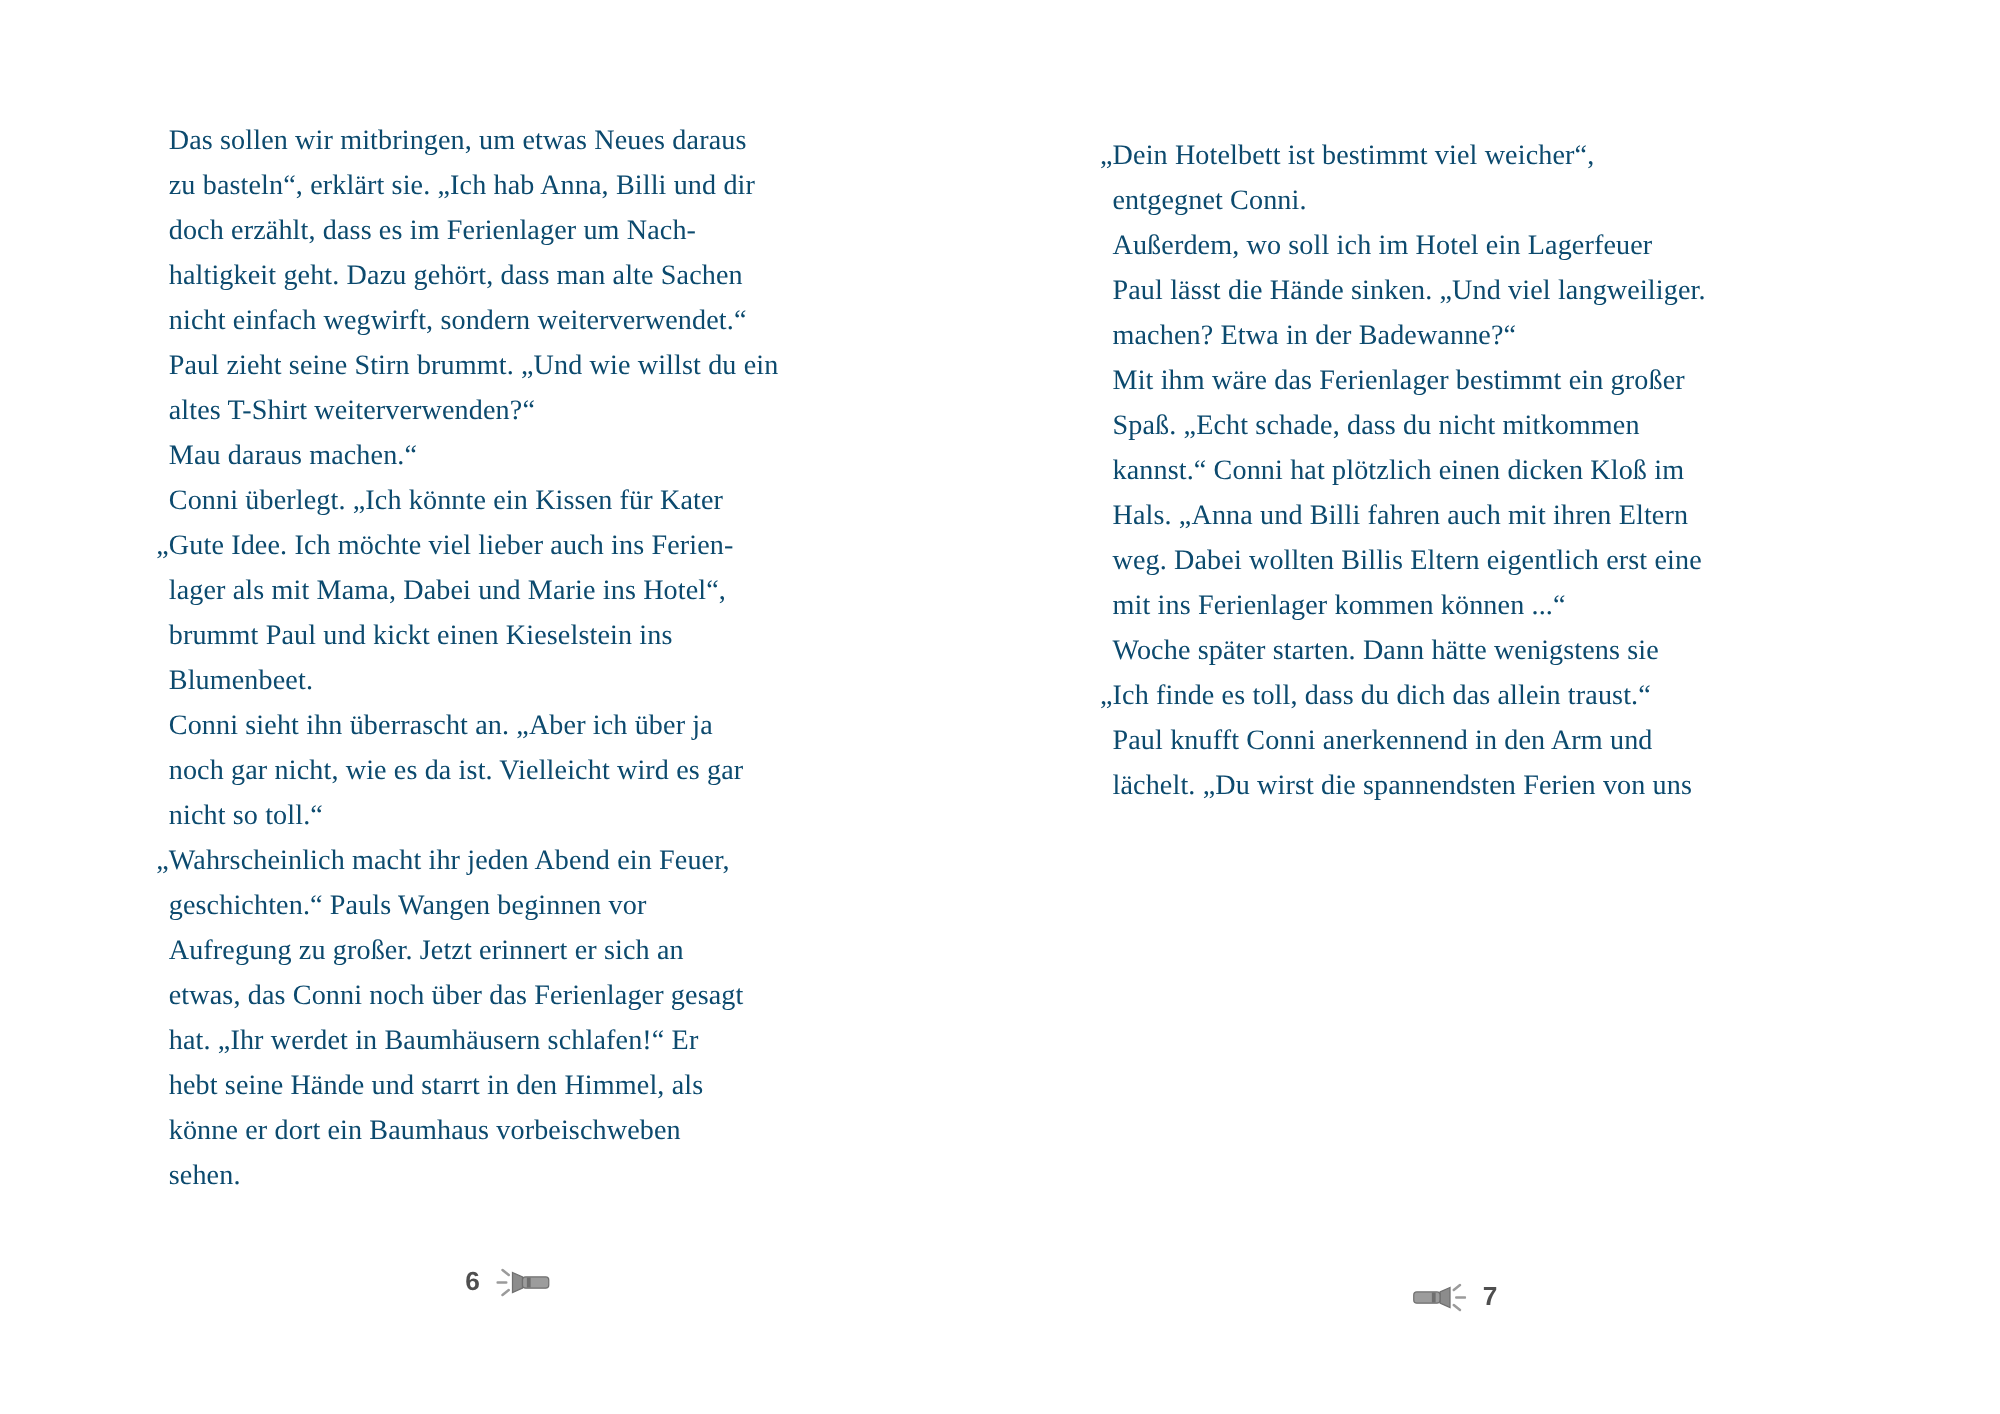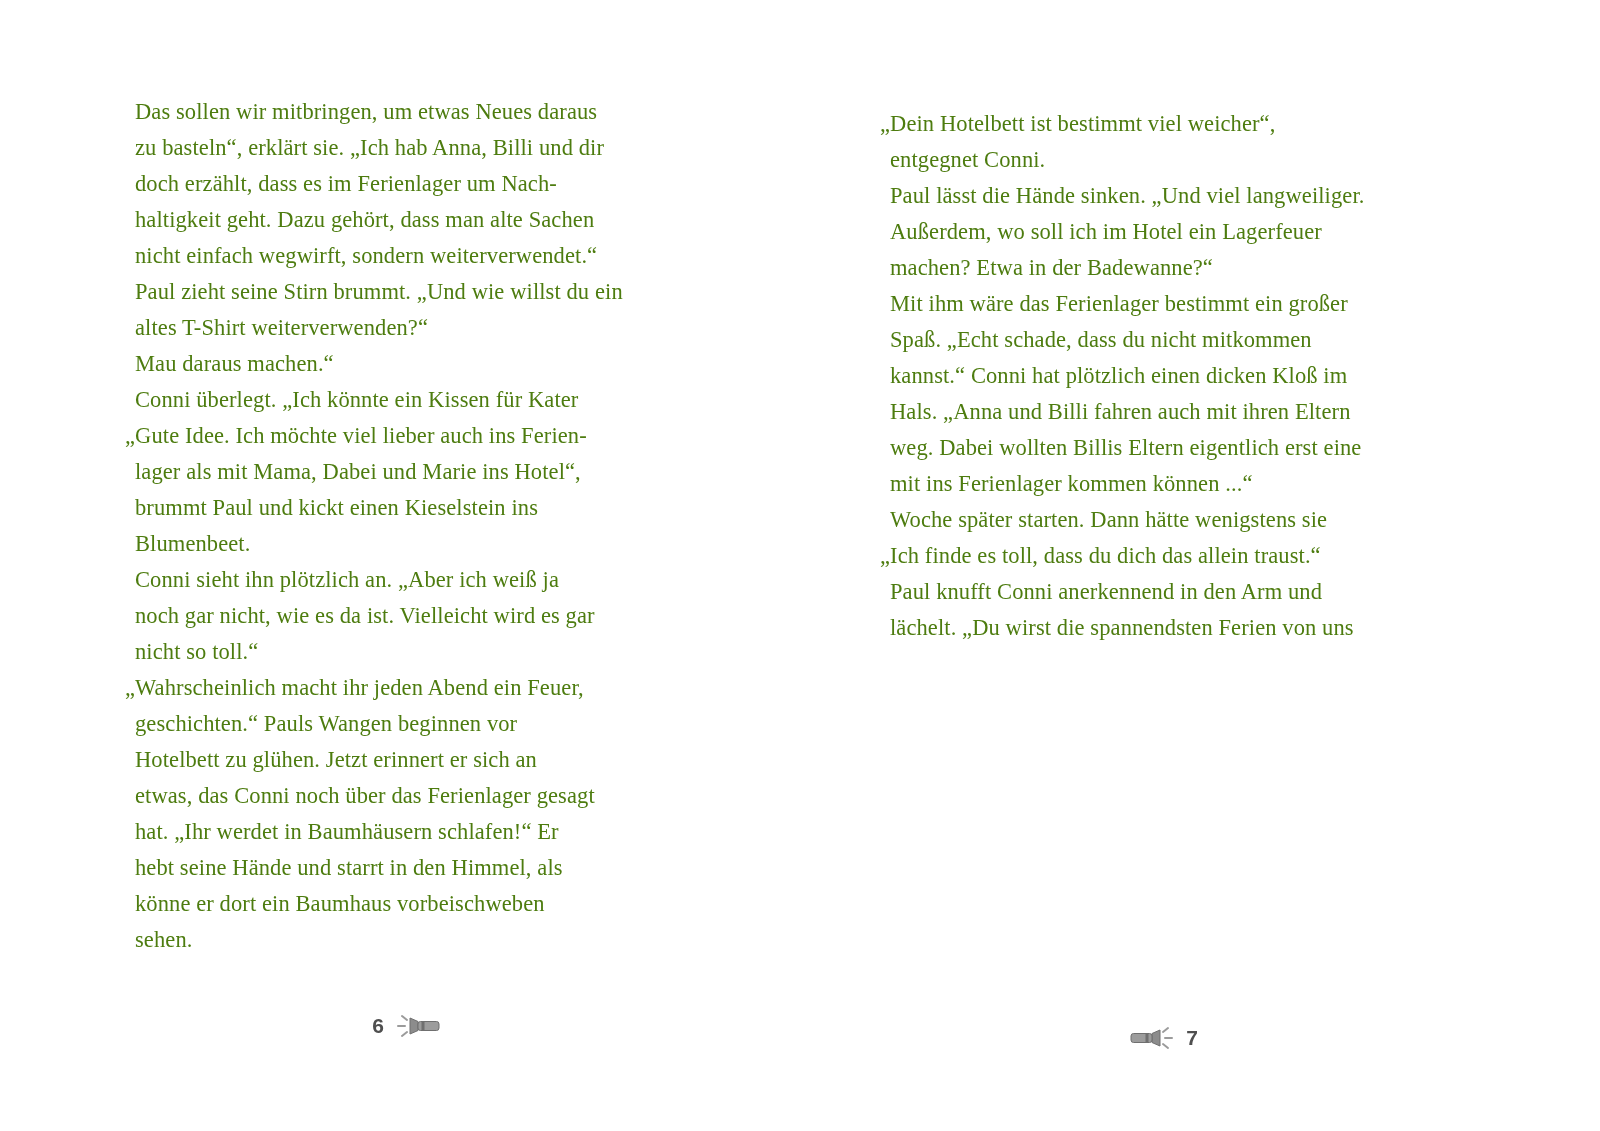--- a/index.html
+++ b/index.html
@@ -21,21 +21,21 @@
   }
   .page-left  { left: 0; }
   .page-right { left: 800px; margin-top: 12px; }
 
   .text-block {
     position: absolute;
     top: 94px;
     width: 565px;
     font-size: 22.5px;
     line-height: 36px;
-    color: #4d7c0f;
+    color: #0c4a6e;
     letter-spacing: 0.1px;
   }
   .page-left  .text-block { left: 135px; }
   .page-right .text-block { left: 90px; }
 
   .line { white-space: nowrap; }
   .line.hang { text-indent: -10px; }
 
   .footer {
     position: absolute;
@@ -71,26 +71,26 @@
         <div class="line">haltigkeit geht. Dazu gehört, dass man alte Sachen</div>
         <div class="line">nicht einfach wegwirft, sondern weiterverwendet.“</div>
         <div class="line">Paul zieht seine Stirn brummt. „Und wie willst du ein</div>
         <div class="line">altes T-Shirt weiterverwenden?“</div>
         <div class="line">Mau daraus machen.“</div>
         <div class="line">Conni überlegt. „Ich könnte ein Kissen für Kater</div>
         <div class="line hang">„Gute Idee. Ich möchte viel lieber auch ins Ferien-</div>
         <div class="line">lager als mit Mama, Dabei und Marie ins Hotel“,</div>
         <div class="line">brummt Paul und kickt einen Kieselstein ins</div>
         <div class="line">Blumenbeet.</div>
-        <div class="line">Conni sieht ihn plötzlich an. „Aber ich weiß ja</div>
+        <div class="line">Conni sieht ihn überrascht an. „Aber ich über ja</div>
         <div class="line">noch gar nicht, wie es da ist. Vielleicht wird es gar</div>
         <div class="line">nicht so toll.“</div>
         <div class="line hang">„Wahrscheinlich macht ihr jeden Abend ein Feuer,</div>
         <div class="line">geschichten.“ Pauls Wangen beginnen vor</div>
-        <div class="line">Hotelbett zu glühen. Jetzt erinnert er sich an</div>
+        <div class="line">Aufregung zu großer. Jetzt erinnert er sich an</div>
         <div class="line">etwas, das Conni noch über das Ferienlager gesagt</div>
         <div class="line">hat. „Ihr werdet in Baumhäusern schlafen!“ Er</div>
         <div class="line">hebt seine Hände und starrt in den Himmel, als</div>
         <div class="line">könne er dort ein Baumhaus vorbeischweben</div>
         <div class="line">sehen.</div>
       </div>
     <div class="footer">
       <span class="page-number">6</span>
       <span class="flashlight">
         <svg width="46" height="26" viewBox="0 0 46 26">
@@ -100,22 +100,22 @@
           <rect x="24.5" y="9" width="3" height="8" fill="#6f6f6f"></rect>
         </svg>
       </span>
     </div>
   </div>
 
   <div class="page page-right">
     <div class="text-block">
         <div class="line hang">„Dein Hotelbett ist bestimmt viel weicher“,</div>
         <div class="line">entgegnet Conni.</div>
+        <div class="line">Außerdem, wo soll ich im Hotel ein Lagerfeuer</div>
         <div class="line">Paul lässt die Hände sinken. „Und viel langweiliger.</div>
-        <div class="line">Außerdem, wo soll ich im Hotel ein Lagerfeuer</div>
         <div class="line">machen? Etwa in der Badewanne?“</div>
         <div class="line">Mit ihm wäre das Ferienlager bestimmt ein großer</div>
         <div class="line">Spaß. „Echt schade, dass du nicht mitkommen</div>
         <div class="line">kannst.“ Conni hat plötzlich einen dicken Kloß im</div>
         <div class="line">Hals. „Anna und Billi fahren auch mit ihren Eltern</div>
         <div class="line">weg. Dabei wollten Billis Eltern eigentlich erst eine</div>
         <div class="line">mit ins Ferienlager kommen können ...“</div>
         <div class="line">Woche später starten. Dann hätte wenigstens sie</div>
         <div class="line hang">„Ich finde es toll, dass du dich das allein traust.“</div>
         <div class="line">Paul knufft Conni anerkennend in den Arm und</div>

